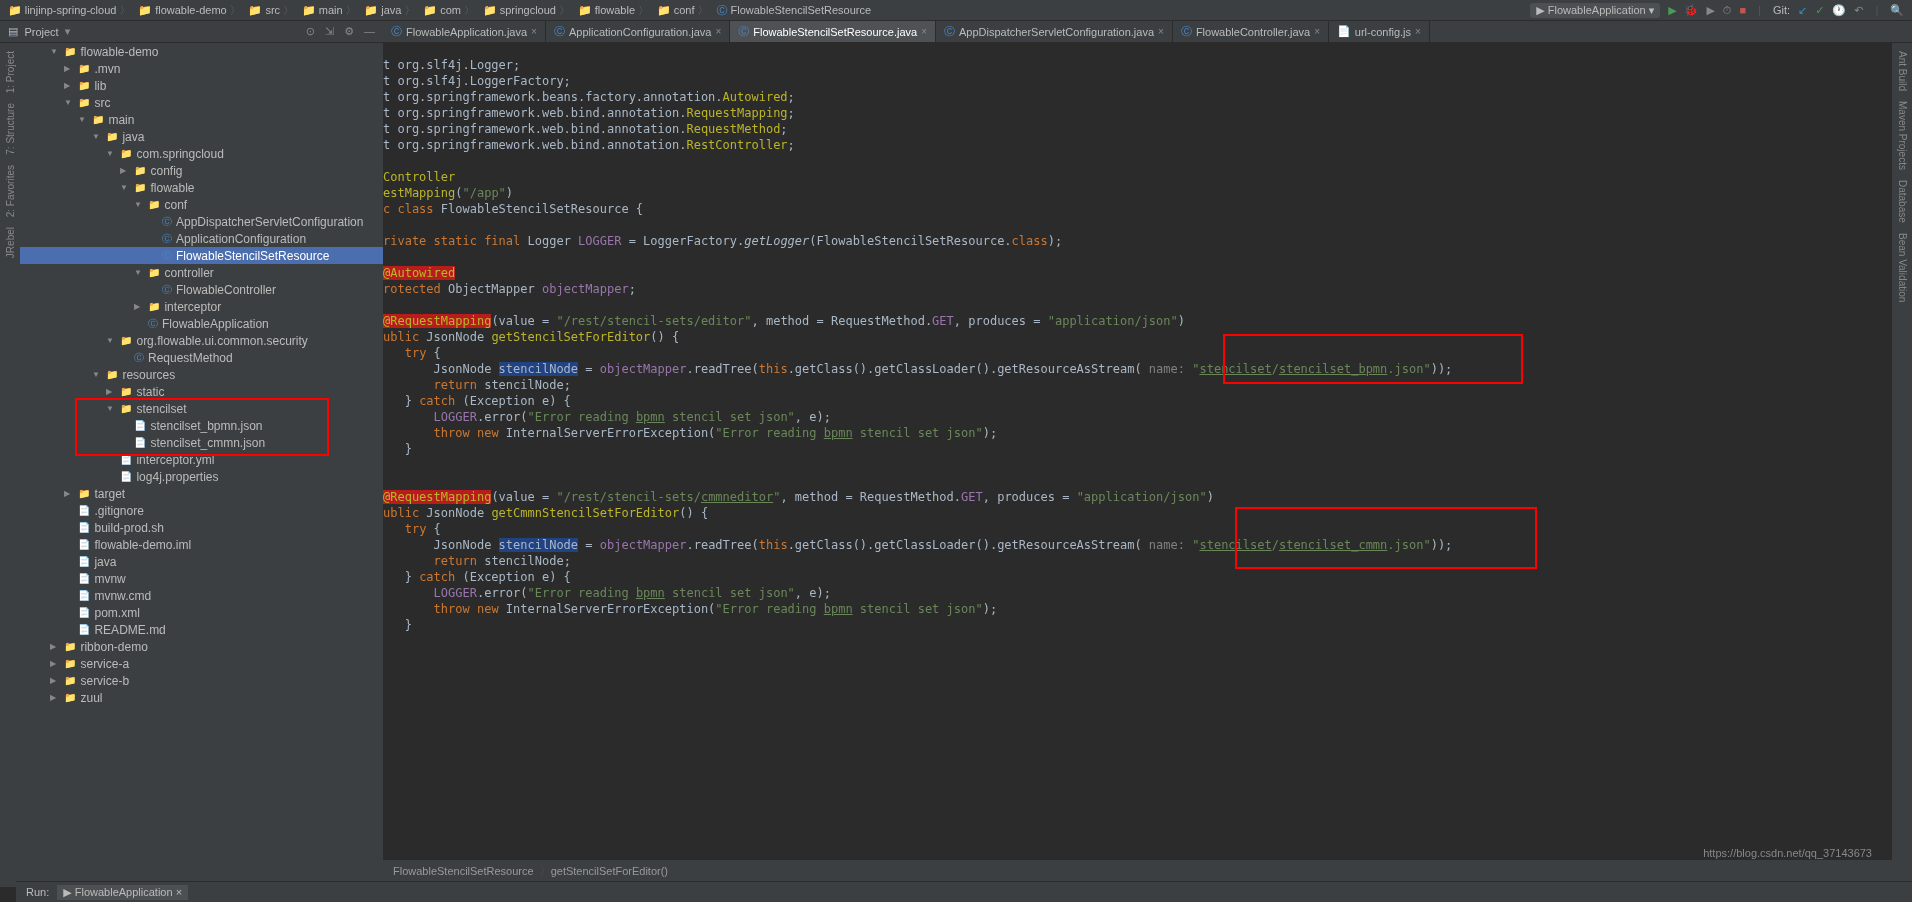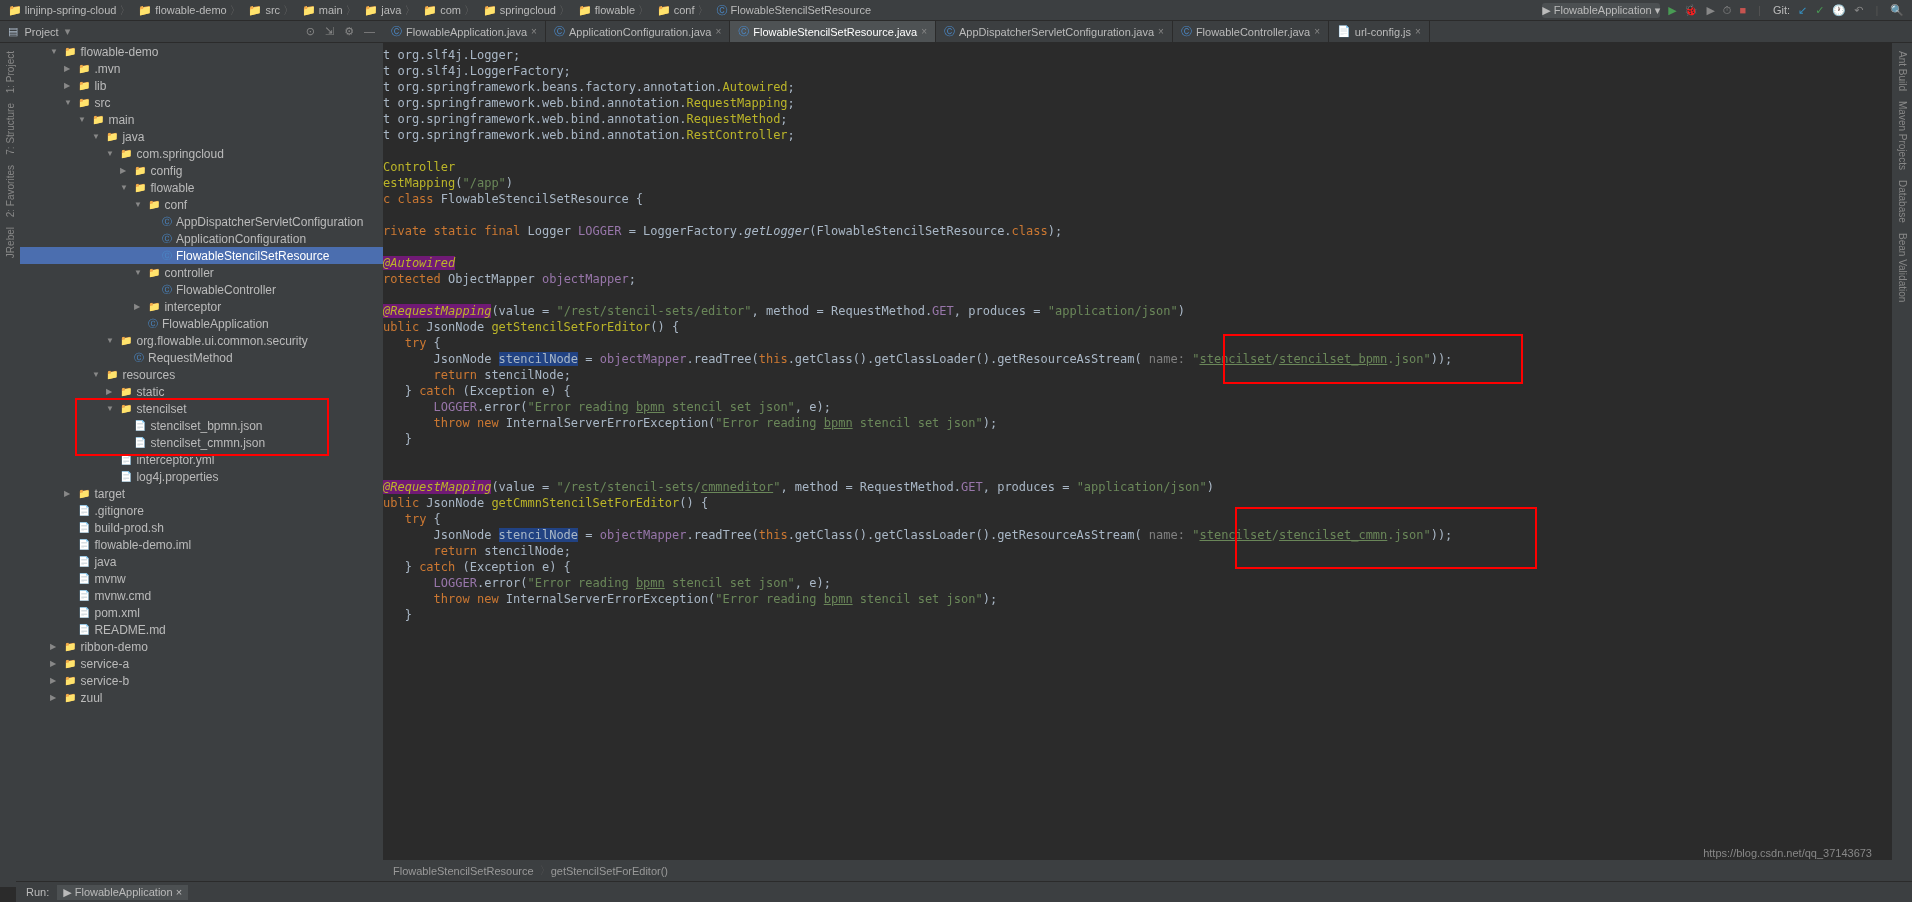--- a/index.html
+++ b/index.html
@@ -19,30 +19,30 @@
 .main { display: flex; height: 844px; }
 .left-gutter { width: 20px; background: #3c3f41; display: flex; flex-direction: column; align-items: center; gap: 10px; padding-top: 8px; font-size: 10px; color: #888; }
 .left-gutter span { writing-mode: vertical-lr; transform: rotate(180deg); cursor: pointer; }
 .tree { width: 363px; background: #3c3f41; overflow: auto; font-size: 12px; color: #bbb; }
 .tree-row { display: flex; align-items: center; height: 17px; padding-left: var(--pad); cursor: pointer; white-space: nowrap; }
 .tree-row.selected { background: #4b6eaf; color: #fff; }
 .tree-row .arrow { width: 10px; color: #888; font-size: 8px; }
 .tree-row .ico { margin: 0 4px; font-size: 10px; }
 .editor { flex: 1; display: flex; background: #2b2b2b; position: relative; }
 .gutter { width: 56px; background: #2b2b2b; text-align: right; padding-right: 10px; color: #606366; font: 12px 'Consolas', monospace; line-height: 16px; padding-top: 2px; }
-.code { flex: 1; font: 12px 'Consolas', monospace; line-height: 16px; padding-top: 4px; white-space: pre; overflow: hidden; }
+.code { flex: 1; font: 12px 'Consolas', monospace; line-height: 16px; padding-top: 14px; white-space: pre; overflow: hidden; }
 .right-gutter { width: 20px; background: #3c3f41; display: flex; flex-direction: column; align-items: center; gap: 10px; padding-top: 8px; font-size: 10px; color: #888; }
 .right-gutter span { writing-mode: vertical-lr; cursor: pointer; }
 .kw { color: #cc7832; }
 .str { color: #6a8759; }
 .fld { color: #9876aa; }
 .ann { color: #bbb529; }
 .mth { font-style: italic; color: #a9b7c6; }
 .param { color: #808080; }
-.hl { background: #701a75; font-style: italic; }
+.hl { background: #b91c1c; }
 .hlbox { background: #214283; }
 .footer-crumb { height: 21px; background: #3c3f41; display: flex; align-items: center; padding: 0 10px; font-size: 11px; color: #999; }
 .footer-crumb .seg { margin-right: 6px; }
 .run-bar { height: 21px; background: #3c3f41; border-top: 1px solid #2b2b2b; display: flex; align-items: center; padding: 0 10px; font-size: 11px; color: #bbb; }
 .red-box { position: absolute; border: 2px solid #ff0000; pointer-events: none; }
 .icon-folder { color: #87939a; }
 .icon-class { color: #4a88c7; }
 .icon-file { color: #aaa; }
 .btn-ico { cursor: pointer; color: #888; }
 .green { color: #499c54; }
@@ -59,21 +59,21 @@
       <span class="crumb"><span class="fold">📁</span> src <span style="color:#666">〉</span></span>
       <span class="crumb"><span class="fold">📁</span> main <span style="color:#666">〉</span></span>
       <span class="crumb"><span class="fold">📁</span> java <span style="color:#666">〉</span></span>
       <span class="crumb"><span class="fold">📁</span> com <span style="color:#666">〉</span></span>
       <span class="crumb"><span class="fold">📁</span> springcloud <span style="color:#666">〉</span></span>
       <span class="crumb"><span class="fold">📁</span> flowable <span style="color:#666">〉</span></span>
       <span class="crumb"><span class="fold">📁</span> conf <span style="color:#666">〉</span></span>
       <span class="crumb"><span class="icon-class">Ⓒ</span> FlowableStencilSetResource</span>
     </div>
   <div class="right">
-    <span style="background:#4c5052;padding:1px 0;border-radius:3px;">▶ <span>FlowableApplication</span> ▾</span>
+    <span style="background:#4c5052;padding:1px 6px;border-radius:3px;">▶ <span>FlowableApplication</span> ▾</span>
     <span class="green btn-ico">▶</span>
     <span class="green btn-ico">🐞</span>
     <span class="btn-ico">▶</span>
     <span class="btn-ico">⏱</span>
     <span class="btn-ico" style="color:#c75450">■</span>
     <span style="margin:0 4px;color:#555">|</span>
     <span>Git:</span>
     <span class="blue btn-ico">↙</span>
     <span class="green btn-ico">✓</span>
     <span class="btn-ico">🕐</span>

